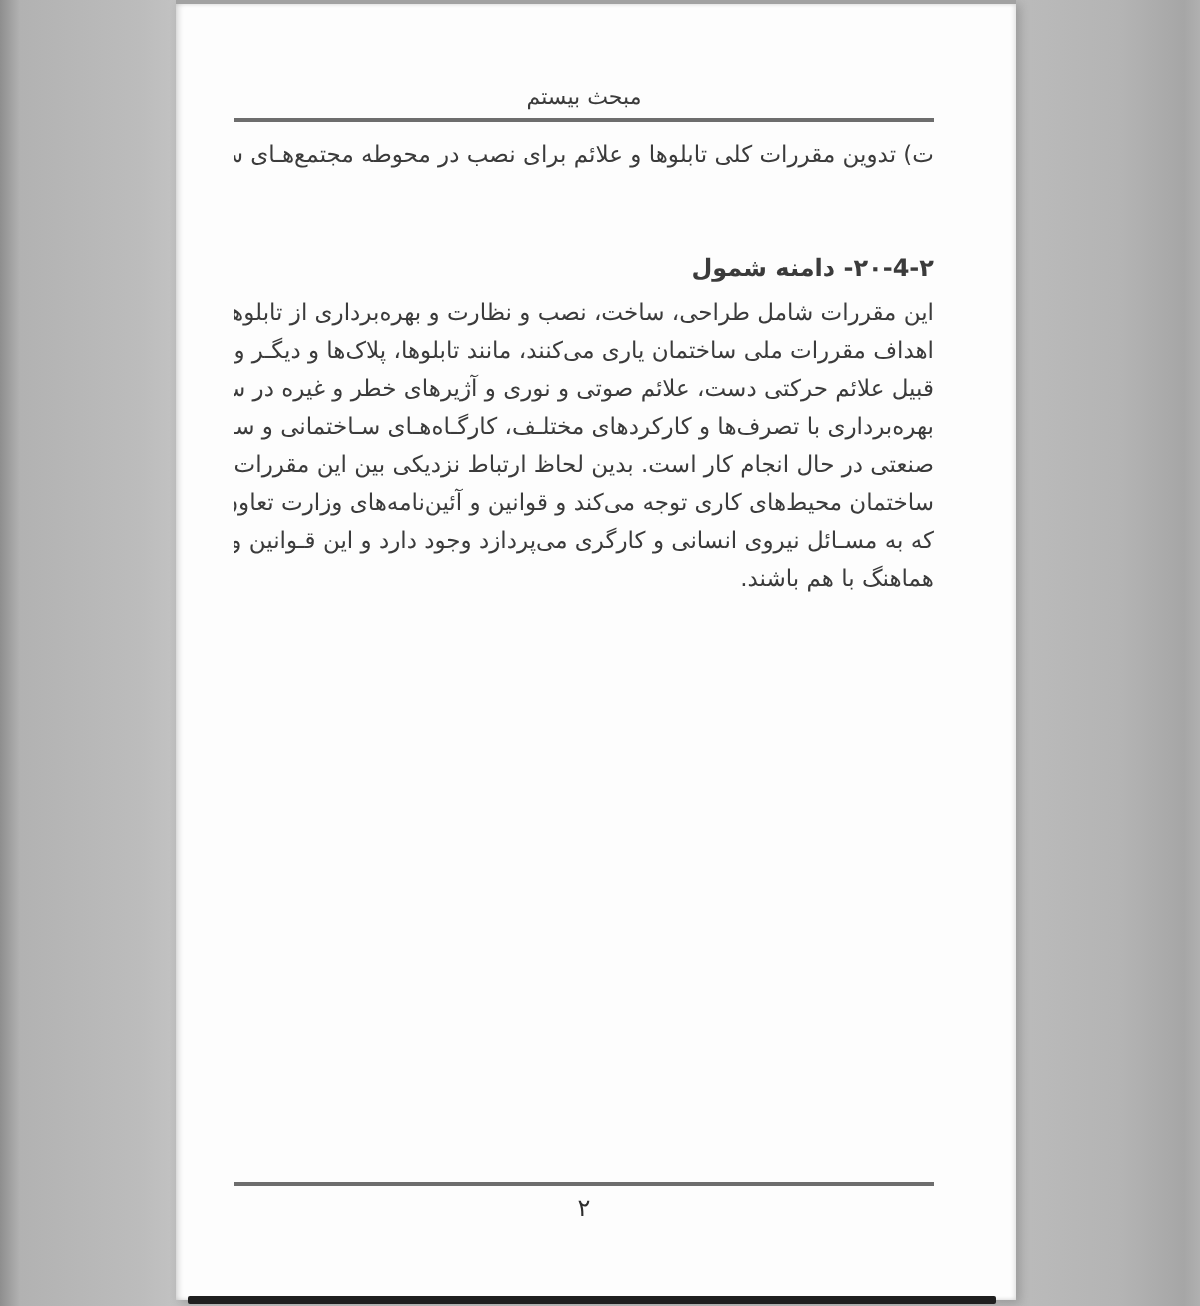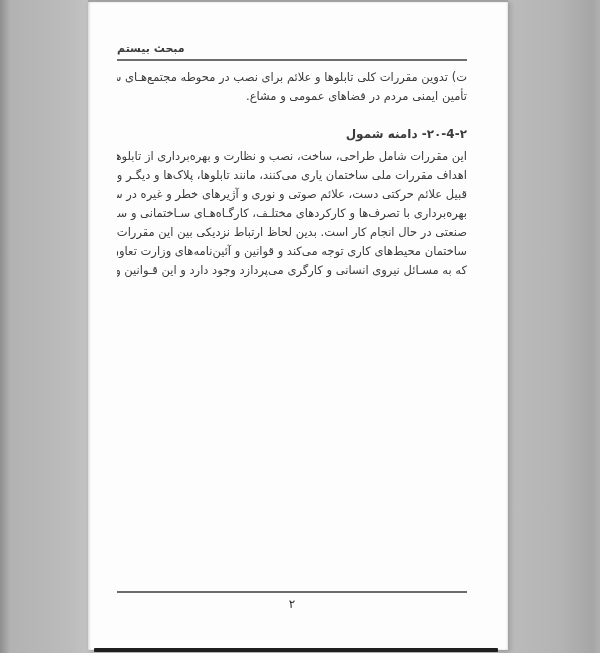--- a/index.html
+++ b/index.html
@@ -31,22 +31,22 @@
   
   .text-block {
     position: absolute;
     left: 29px; top: 0; width: 350px; height: 650px;
     direction: rtl;
     color: #3b3b3b;
   }
   .running-head {
     position: absolute;
     top: 40px; right: 0; left: 0;
-    text-align: left;
-    font-weight: bold;
+    text-align: center;
+    font-weight: normal;
     font-size: 11px;
     letter-spacing: 0.2px;
   }
   .header-rule {
     position: absolute;
     top: 57px; left: 0; right: 0; height: 2px;
     background: #6d6d6d;
   }
   .para { position: absolute; left: 0; right: 0; }
   .intro-para { top: 66px; }
@@ -89,33 +89,33 @@
 <body>
 
 <div class="page">
   <div class="text-block">
 
     <div class="running-head">مبحث بیستم</div>
     <div class="header-rule"></div>
 
     <div class="para intro-para">
       <div class="line">ت) تدوین مقررات کلی تابلوها و علائم برای نصب در محوطه مجتمع‌هـای سـاختمانی، بـه منظـور</div>
-      <div class="line last">تأمین ایمنی مردم در فضاهای عمومی و مشاع.</div>
     </div>
 
     <div class="section-heading">۲۰-4-۲- دامنه شمول</div>
 
     <div class="para body-para">
       <div class="line">این مقررات شامل طراحی، ساخت، نصب و نظارت و بهره‌برداری از تابلوها و علائمی کـه بـه تحقـق</div>
       <div class="line">اهداف مقررات ملی ساختمان یاری می‌کنند، مانند تابلوها، پلاک‌ها و دیگـر وسـایل پیـام‌رسـانی، از</div>
       <div class="line">قبیل علائم حرکتی دست، علائم صوتی و نوری و آژیرهای خطر و غیره در ساختمان‌های در دسـت</div>
       <div class="line">بهره‌برداری با تصرف‌ها و کارکردهای مختلـف، کارگـاه‌هـای سـاختمانی و سـاختمان کارگـاه هـای</div>
       <div class="line">صنعتی در حال انجام کار است. بدین لحاظ ارتباط نزدیکی بین این مقررات که به ابعـاد ایمنـی در</div>
       <div class="line">ساختمان محیط‌های کاری توجه می‌کند و قوانین و آئین‌نامه‌های وزارت تعاون، کار و رفاه اجتماعی</div>
       <div class="line">که به مسـائل نیروی انسانی و کارگری می‌پردازد وجود دارد و این قـوانین و مقـررات بایـد همسـو و</div>
+      <div class="line last">هماهنگ با هم باشند.</div>
     </div>
 
     <div class="footer-rule"></div>
     <div class="page-number">۲</div>
 
   </div>
   <div class="page-bottom-edge"></div>
 </div>
 
 </body></html>

